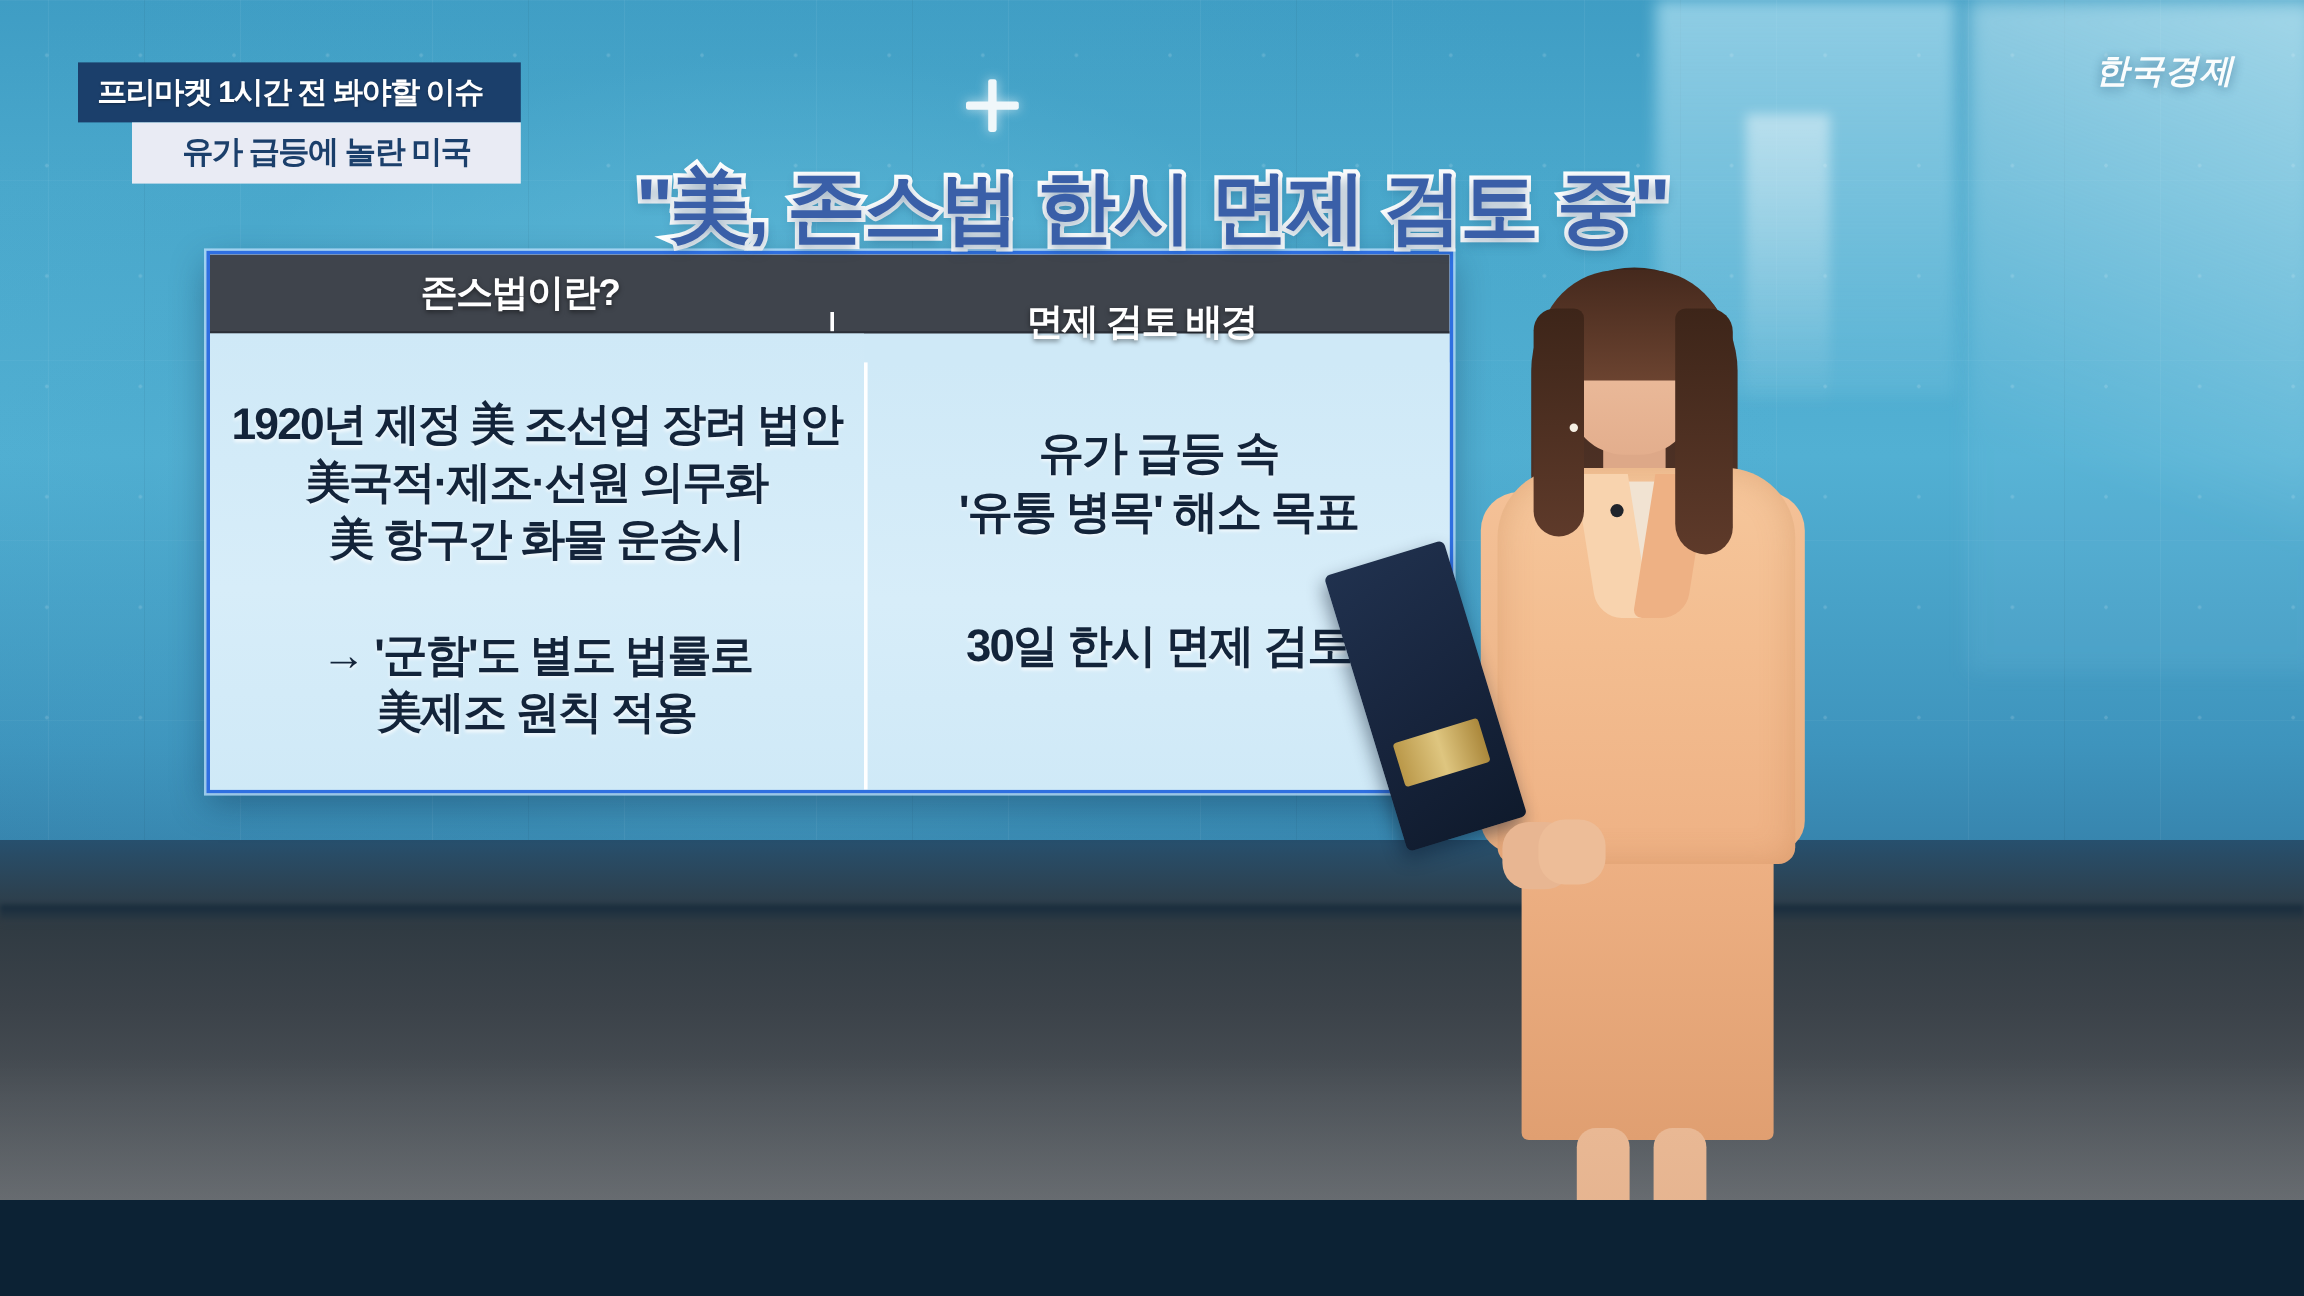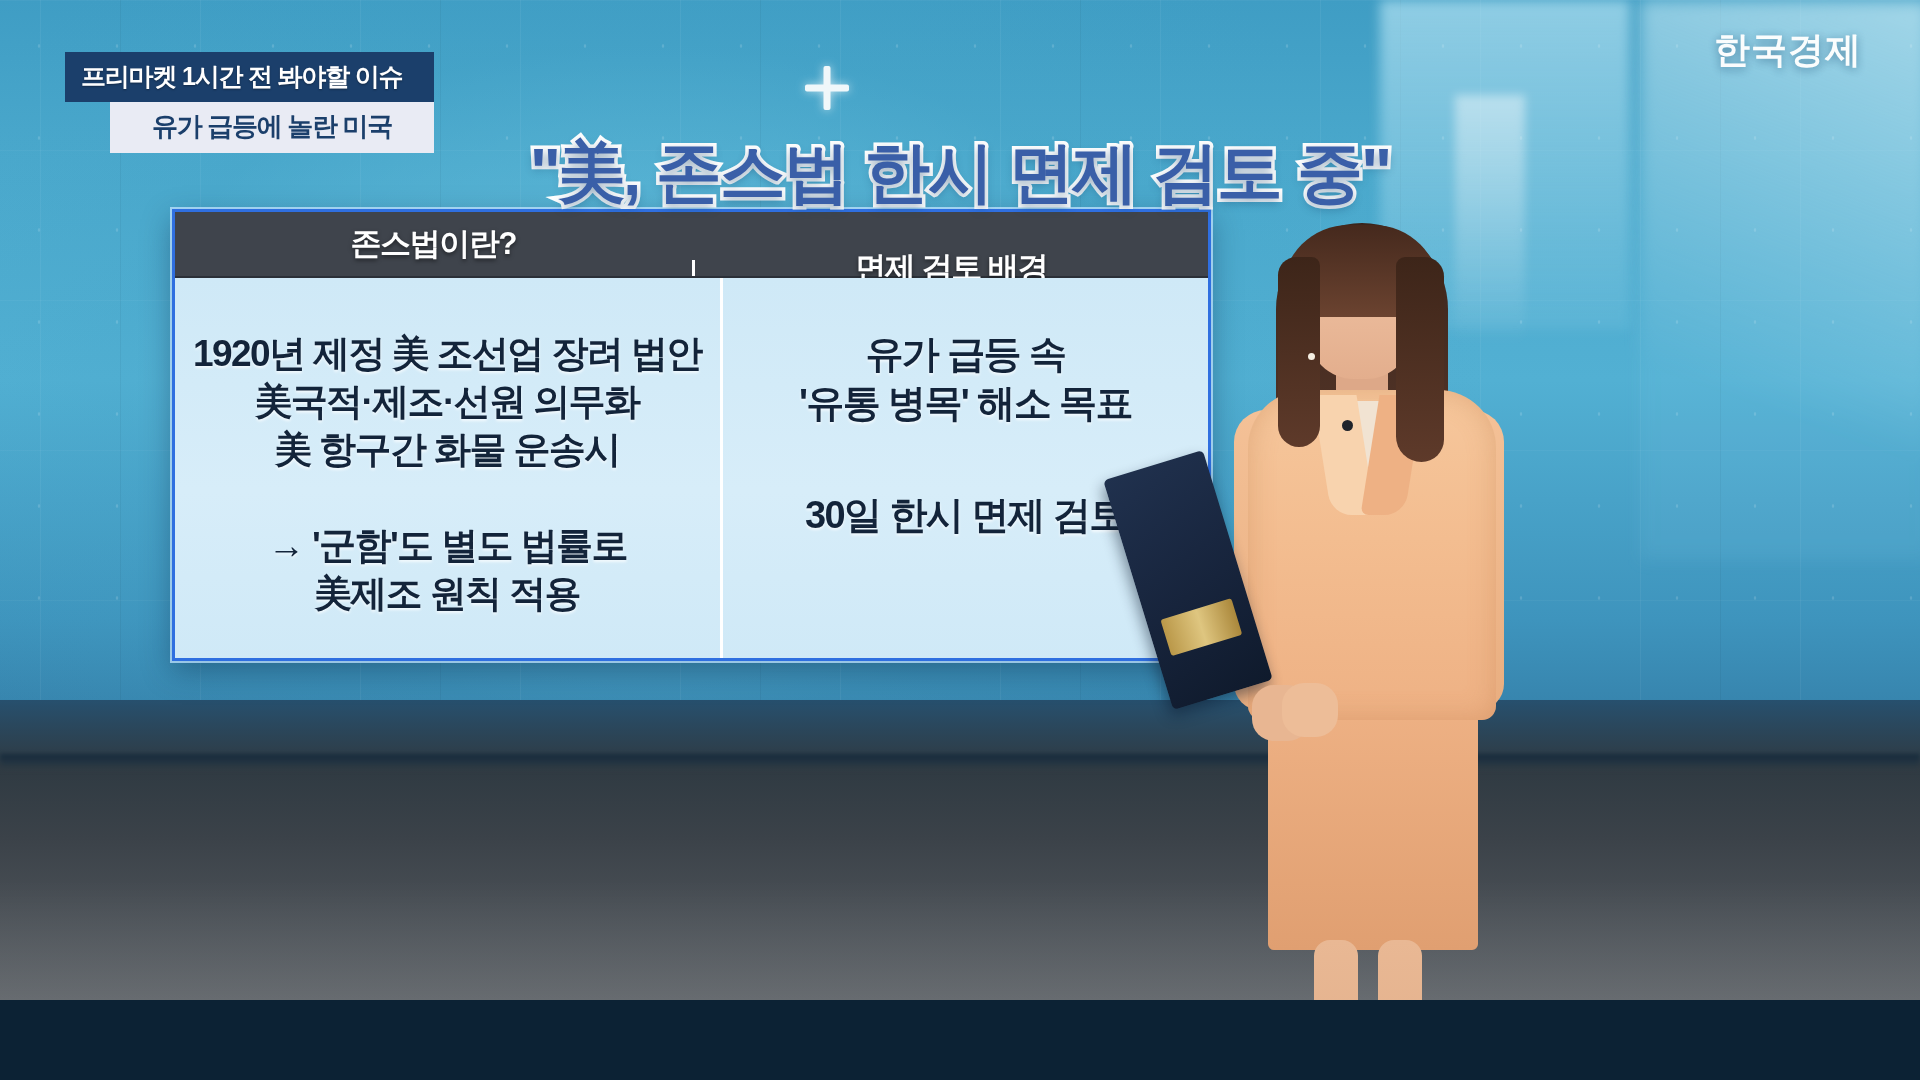--- a/index.html
+++ b/index.html
@@ -88,25 +88,26 @@
     color:#1b3f6b;
     font-size:26px; font-weight:700; letter-spacing:-1.3px;
     padding:7px 14px 9px 14px;
     text-align:center;
     white-space:nowrap;
     margin-left:45px;
   }
 
   
   .logo {
-    position:absolute; right:58px; top:26px; z-index:6;
+    position:absolute; right:58px; top:40px; z-index:6;
     color:#ffffff;
-    font-size:36px; font-weight:700; letter-spacing:1px;
+    font-size:28px; font-weight:700; letter-spacing:1px;
     text-shadow:0 2px 10px rgba(20,70,110,.55);
     opacity:.96;
+    font-style:italic;
   }
 
   
   .plus-mark {
     position:absolute; left:805px; top:66px; width:44px; height:44px; z-index:5;
     opacity:.92;
   }
   .plus-mark::before, .plus-mark::after {
     content:""; position:absolute; background:#ffffff; border-radius:2px;
     box-shadow:0 0 10px rgba(255,255,255,.7);
@@ -148,21 +149,21 @@
   }
   .board-head .cell + .cell { border-left:3px solid #ffffff;margin-top:48px; }
 
   .board-body { display:flex; height:386px; background:#cfe9f7; }
   .board-body .col {
     flex:1 1 50%;
     display:flex; flex-direction:column; align-items:center; justify-content:flex-start;
     padding:52px 18px 0 18px;
     background:linear-gradient(180deg,#cfe9f7 0%, #d7edf9 55%, #cfe9f7 100%);
   }
-  .board-body .col + .col { border-left:3px solid #ffffff; }
+  .board-body .col + .col { border-left:3px solid #ffffff;margin-top:24px; }
   .line {
     color:#13243a;
     font-size:37px; font-weight:700; letter-spacing:-1.6px;
     line-height:1.30;
     text-align:center;
     white-space:nowrap;
     text-shadow:0 2px 3px rgba(255,255,255,.75);
   }
   .block-gap { height:48px; }
   .col-right { padding-top:58px; }

